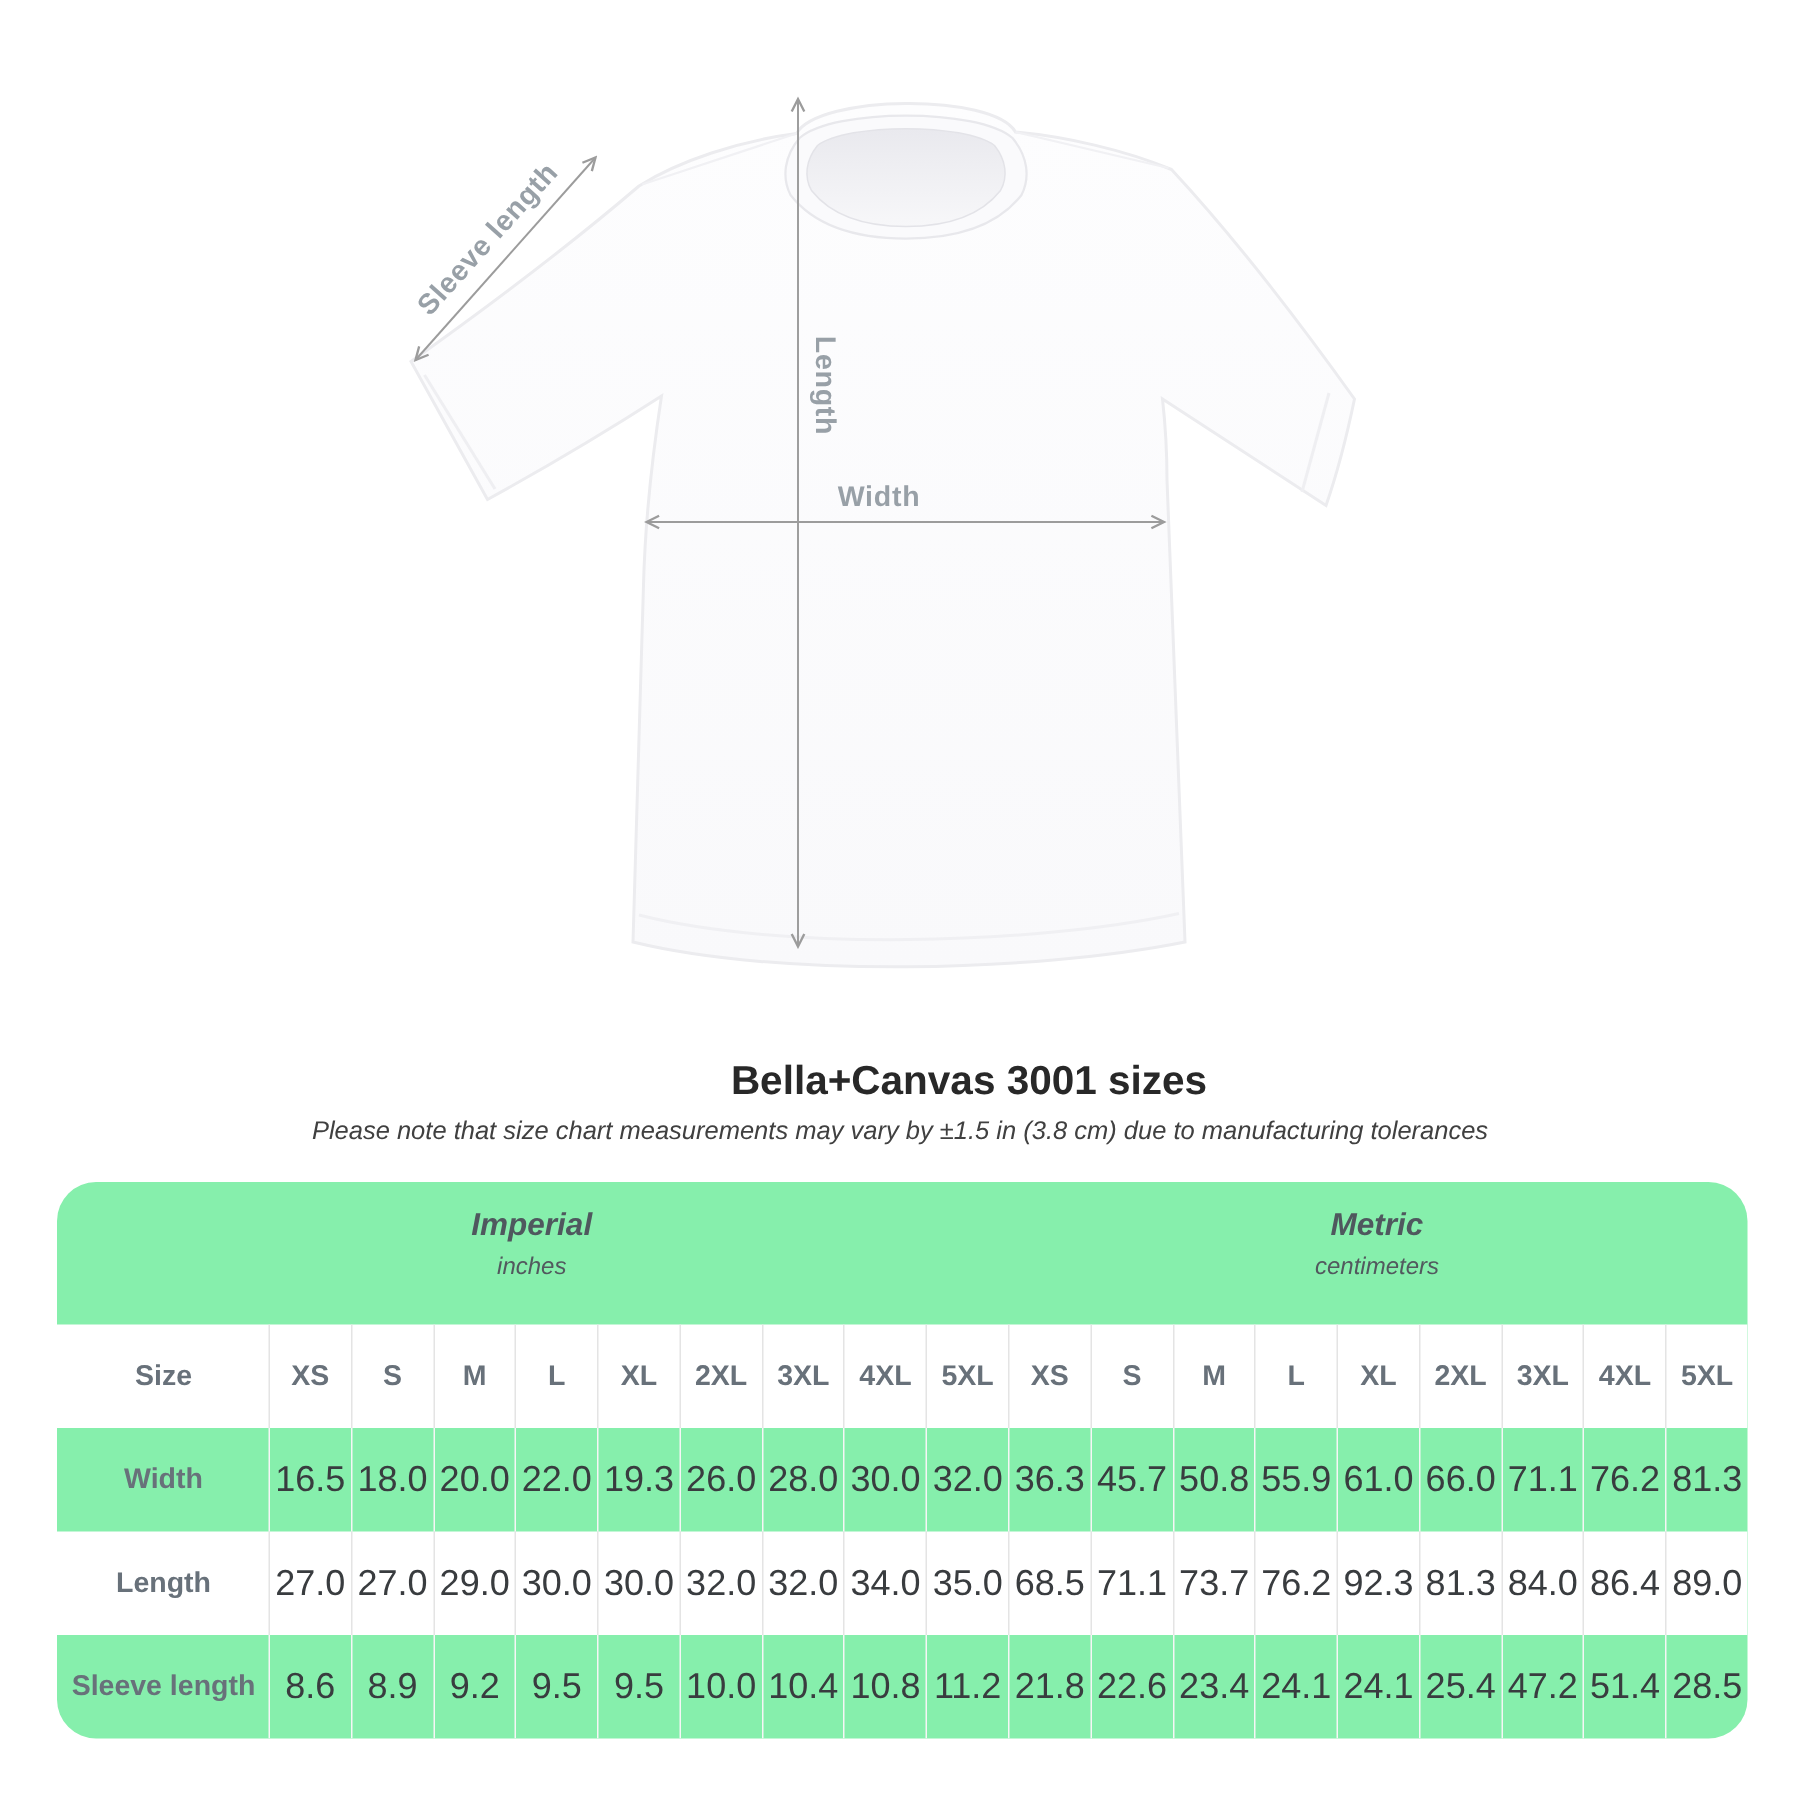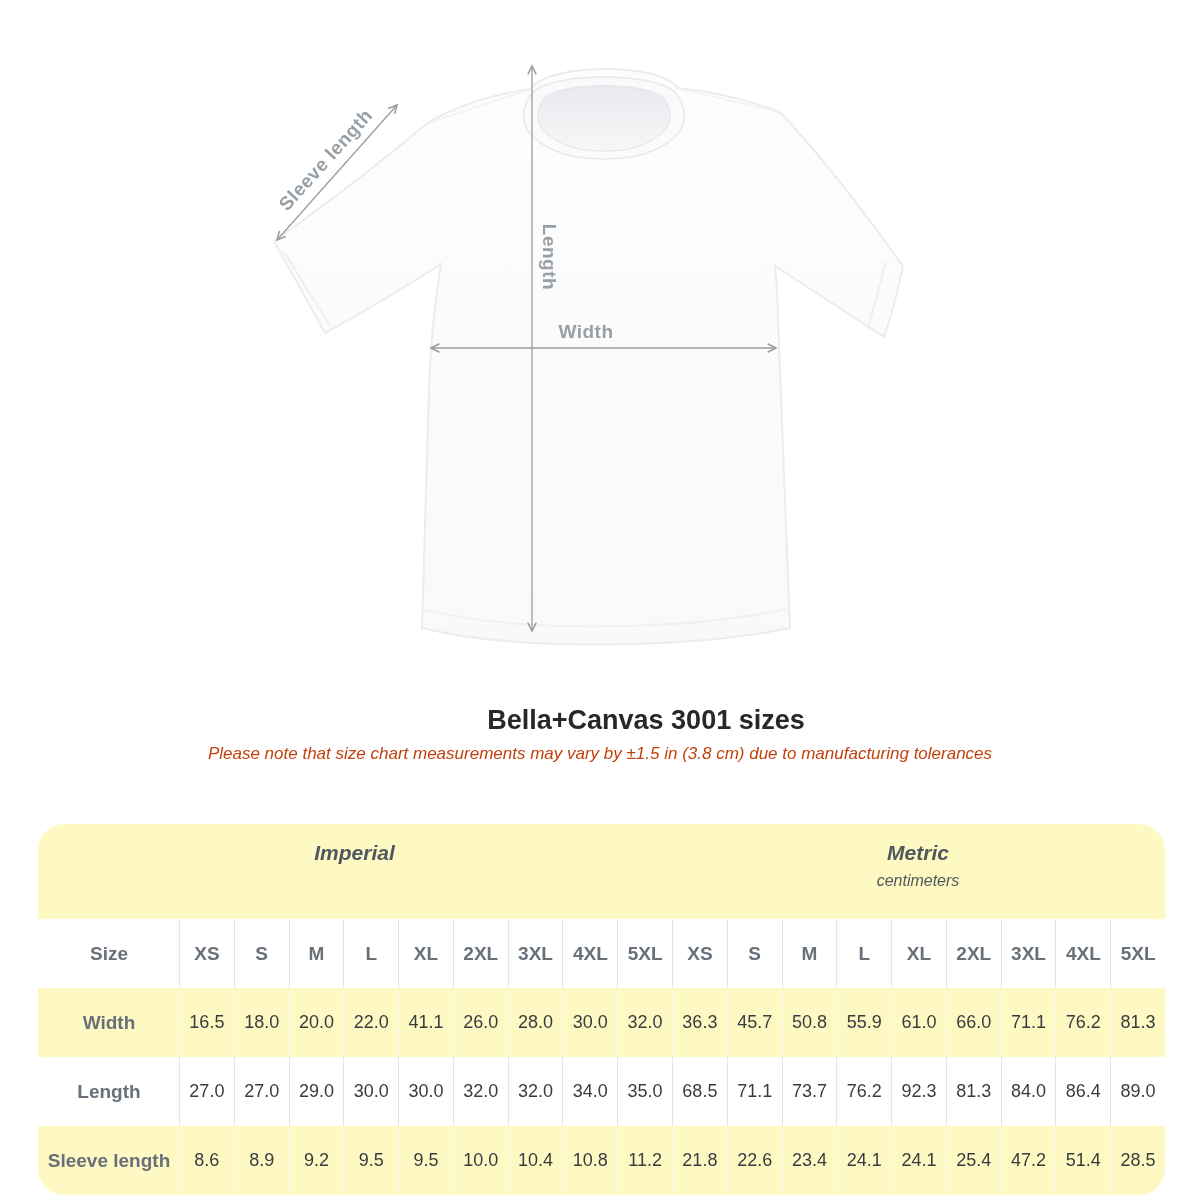--- a/index.html
+++ b/index.html
@@ -19,27 +19,27 @@
   #length-label { left:509px; top:246px; width:80px;  transform:rotate(90deg); }
   #width-label  { left:536px; top:321px; width:100px; }
 
   
   .chart-title {
     position:absolute; left:0; top:703px; width:1200px; text-align:center;
     font-size:27px; font-weight:bold; color:#282828; line-height:34px;padding-left:46px;
   }
   .chart-subtitle {
     position:absolute; left:0; top:742px; width:1200px; text-align:center;
-    font-size:17px; font-style:italic; color:#c2410c; line-height:24px;
+    font-size:17px; font-style:italic; color:#404040; line-height:24px;
   }
 
   
   .card {
-    position:absolute; left:38px; top:824px; width:1127px;
-    background:#fef9c3; border-radius:26px; overflow:hidden;
+    position:absolute; left:38px; top:788px; width:1127px;
+    background:#86efac; border-radius:26px; overflow:hidden;
   }
   .units { display:flex; height:95px; }
   .unit-group { padding-top:16px; }
   .unit-left  { width:633px; }
   .unit-right { flex:1; }
   .unit-title {
     text-align:center; font-size:21px; font-weight:bold; font-style:italic;
     color:#4f585e; line-height:26px;
   }
   .unit-sub {
@@ -49,21 +49,21 @@
   .trow { display:grid; grid-template-columns:141px repeat(18, 1fr); height:69px; }
   .trow.white { background:#ffffff; }
   .trow.gray  { background:transparent; }
   .cell {
     display:flex; align-items:center; justify-content:center;
     border-left:1px solid transparent;
   }
   .trow.white .cell:not(:first-child) { border-left-color:#e4e4e4; }
   .trow.gray  .cell:not(:first-child) { border-left-color:#f6f6f6; }
   .head-cell, .label-cell { font-weight:bold; font-size:19px; color:#68717a;text-align:center; }
-  .val-cell { font-size:18px; color:#393c3f; }
+  .val-cell { font-size:24px; color:#393c3f; }
 </style>
 </head>
 <body>
 
 <div class="page">
 
   <div class="diagram">
     <svg width="1200" height="690" viewBox="0 0 1200 690">
       <defs>
         <linearGradient id="bodyGrad" x1="0" y1="0" x2="0" y2="1">
@@ -131,20 +131,21 @@
     <div class="meas-label" id="width-label">Width</div>
   </div>
 
   <div class="chart-title">Bella+Canvas 3001 sizes</div>
   <div class="chart-subtitle">Please note that size chart measurements may vary by ±1.5 in (3.8 cm) due to manufacturing tolerances</div>
 
   <div class="card">
     <div class="units">
       <div class="unit-group unit-left">
         <div class="unit-title">Imperial</div>
+        <div class="unit-sub">inches</div>
       </div>
       <div class="unit-group unit-right">
         <div class="unit-title">Metric</div>
         <div class="unit-sub">centimeters</div>
       </div>
     </div>
     <div id="size-grid">
         <div class="trow white">
           <div class="cell label-cell">Size</div>
           <div class="cell head-cell">XS</div>
@@ -165,21 +166,21 @@
           <div class="cell head-cell">3XL</div>
           <div class="cell head-cell">4XL</div>
           <div class="cell head-cell">5XL</div>
         </div>
         <div class="trow gray">
           <div class="cell label-cell">Width</div>
           <div class="cell val-cell">16.5</div>
           <div class="cell val-cell">18.0</div>
           <div class="cell val-cell">20.0</div>
           <div class="cell val-cell">22.0</div>
-          <div class="cell val-cell">41.1</div>
+          <div class="cell val-cell">19.3</div>
           <div class="cell val-cell">26.0</div>
           <div class="cell val-cell">28.0</div>
           <div class="cell val-cell">30.0</div>
           <div class="cell val-cell">32.0</div>
           <div class="cell val-cell">36.3</div>
           <div class="cell val-cell">45.7</div>
           <div class="cell val-cell">50.8</div>
           <div class="cell val-cell">55.9</div>
           <div class="cell val-cell">61.0</div>
           <div class="cell val-cell">66.0</div>

